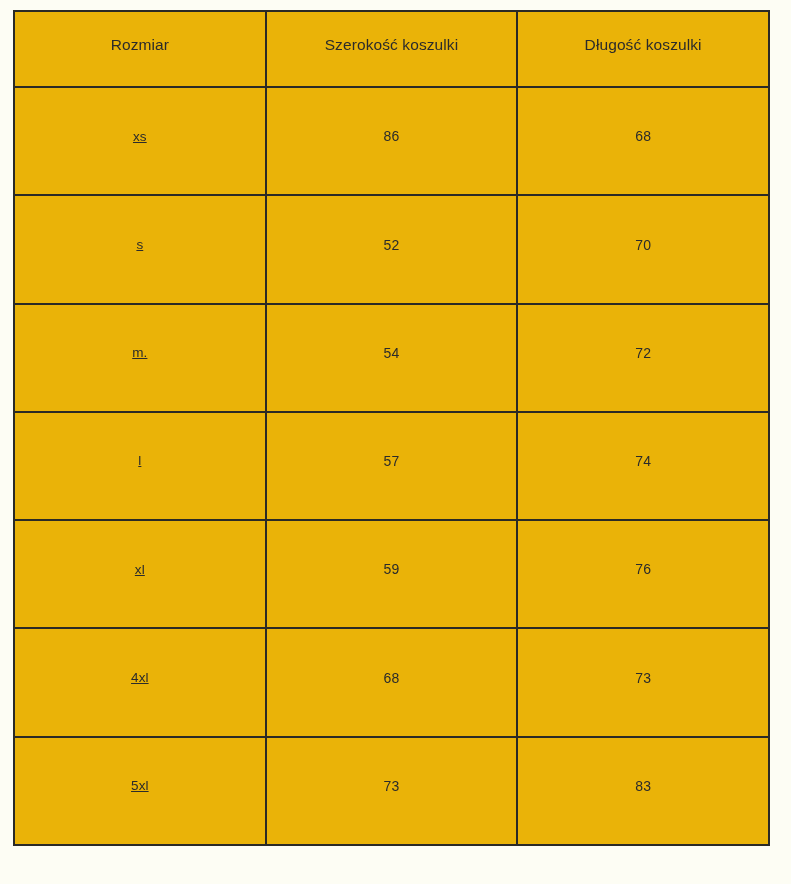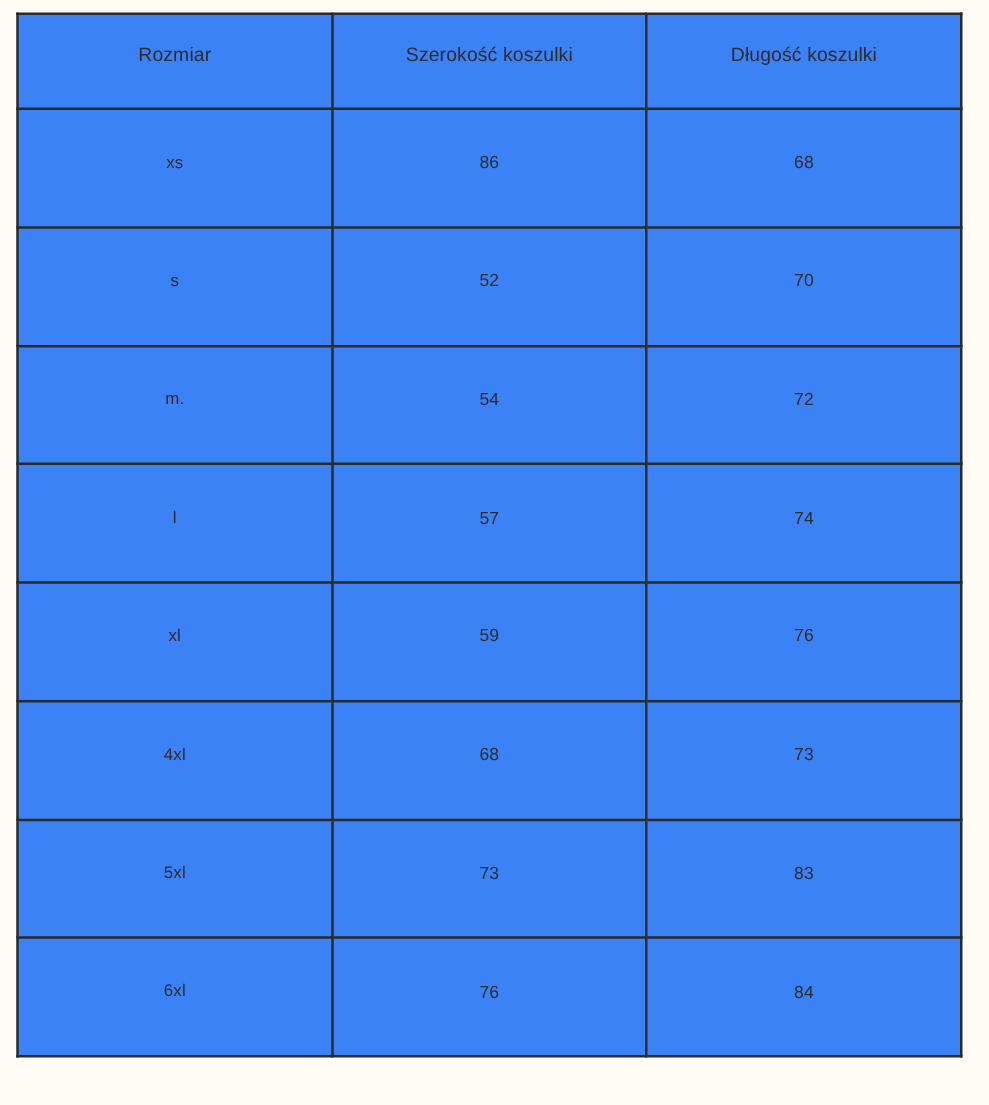--- a/index.html
+++ b/index.html
@@ -39,21 +39,21 @@
 
   table.size-table col.col-size,
   table.size-table col.col-width,
   table.size-table col.col-length {
     width: 251.66px;
   }
 
   table.size-table th,
   table.size-table td {
     border: 2px solid #2a2a26;
-    background: #3b82f6;
+    background: #eab308;
     text-align: center;
     vertical-align: middle;
     padding: 0 6px 9px 6px;
     color: #2b2b2b;
     font-weight: normal;
     font-family: "Liberation Sans", sans-serif;
     height: 76px;
     box-sizing: border-box;
     line-height: 1.2;
   }
@@ -64,20 +64,21 @@
     padding-bottom: 8px;
   }
 
   table.size-table tbody td {
     font-size: 14px;
     letter-spacing: 0.1px;
   }
 
   table.size-table tbody td.cell-size {
     font-size: 13.5px;
+    text-decoration: underline;
   }
 </style>
 </head>
 <body>
 
 <div class="page">
 
   <div class="size-table-wrap">
     <table class="size-table">
       <colgroup>
@@ -121,22 +122,17 @@
         <tr>
           <td class="cell-size">4xl</td>
           <td>68</td>
           <td>73</td>
         </tr>
         <tr>
           <td class="cell-size">5xl</td>
           <td>73</td>
           <td>83</td>
         </tr>
-        <tr>
-          <td class="cell-size">6xl</td>
-          <td>76</td>
-          <td>84</td>
-        </tr>
       </tbody>
     </table>
   </div>
 
 </div>
 
 </body></html>

